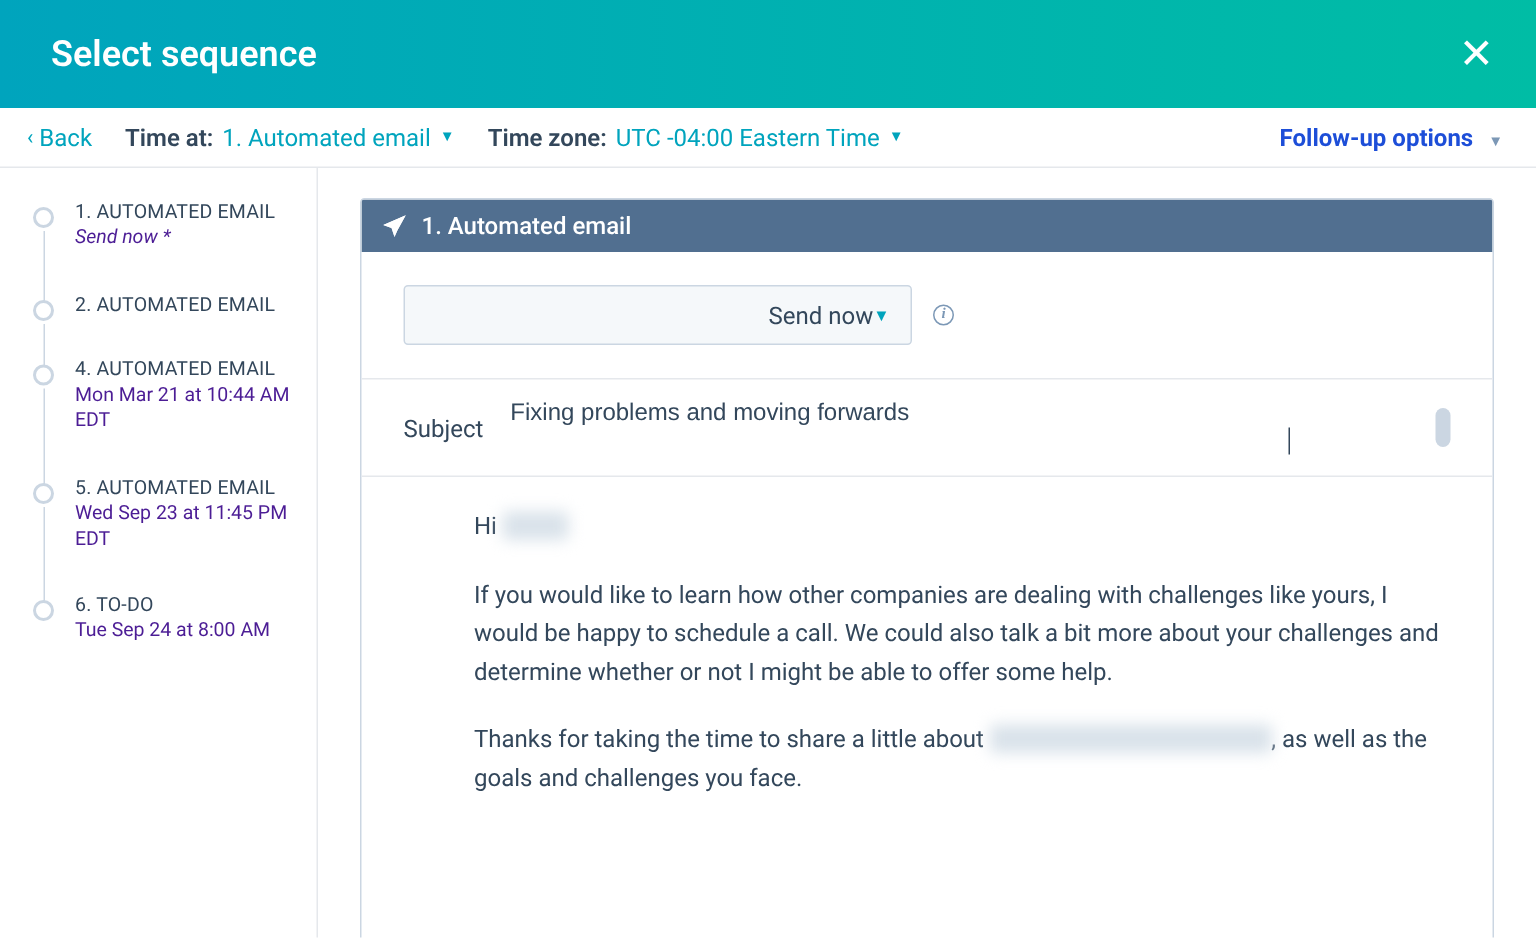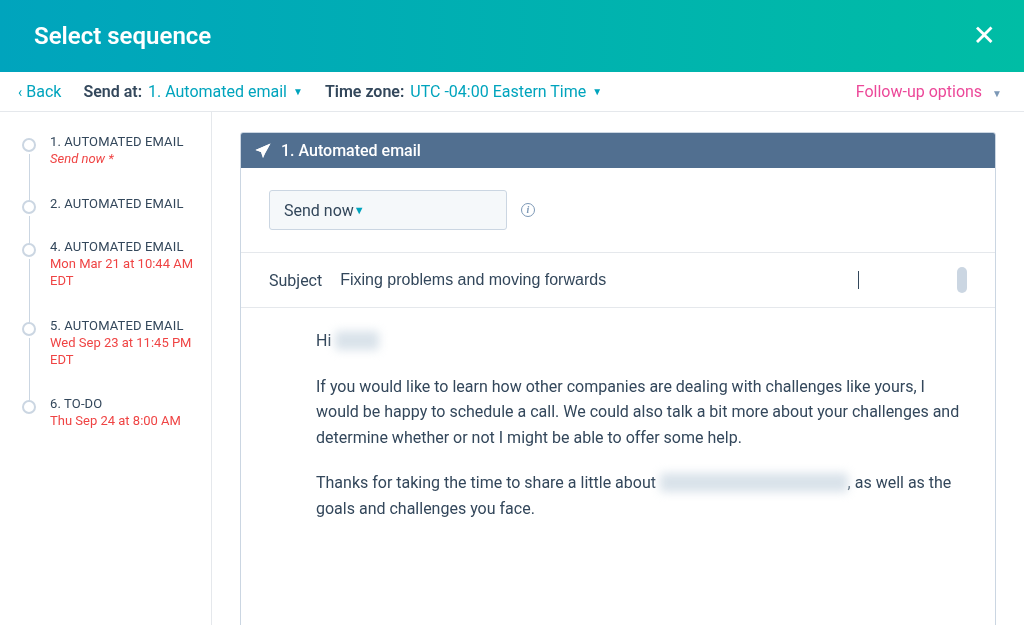--- a/index.html
+++ b/index.html
@@ -13,49 +13,49 @@
   
   .sub-header { display:flex; align-items:center; justify-content:space-between; padding: 0 22px 0 18px; height: 40px; border-bottom: 1px solid #e5e8ec; font-size: 16px; }
   .sub-left { display:flex; align-items:center; gap: 22px; }
   .sub-left .group { display:flex; align-items:center; gap: 6px; }
   .back-link { color:#00a4bd; display:flex; align-items:center; gap:4px; cursor:pointer; }
   .back-caret { font-size: 14px; }
   .label-bold { font-weight:600; color:#33475b; }
   .teal-dd { color:#00a4bd; display:flex; align-items:center; gap:6px; cursor:pointer; }
   .teal-dd .caret { font-size: 10px; }
   .followup .caret { color:#7c98b6; font-size:10px; margin-left:6px;}
-  .followup .lbl { font-weight:400; color:#ec4899; }
+  .followup .lbl { font-weight:700; color:#1d4ed8; }
 
   
   .body-area { display:flex; height: calc(100% - 108px); }
   .timeline-col { width: 212px; border-right: 1px solid #e5e8ec; padding: 22px 12px 0 22px; overflow-y:auto; }
   .timeline-col::-webkit-scrollbar { width: 8px; }
   .timeline-col::-webkit-scrollbar-track { background:#f7f9fb; }
   .timeline-col::-webkit-scrollbar-thumb { background:#cbd6e2; border-radius:4px; }
 
   .step { position:relative; padding-left: 28px; margin-bottom: 28px; }
   .step .dot { position:absolute; left:0; top:4px; width:14px; height:14px; border:2px solid #cbd6e2; border-radius:50%; background:#fff; z-index:2;}
   .step .line { position:absolute; left:6.5px; top:20px; width:1px; height: calc(100% + 14px); background:#cbd6e2; z-index:1;}
   .step:last-child .line { display:none; }
   .step .title { font-size: 13px; color:#33475b; font-weight:400; letter-spacing:0.01em;}
-  .step .meta  { font-size: 13px; color:#ef4444; margin-top:2px; line-height:1.3;}
+  .step .meta  { font-size: 13px; color:#4c1d95; margin-top:2px; line-height:1.3;}
   .step .meta.italic { font-style: italic; }
 
   
   .main-col { flex:1; padding: 20px 28px 0 28px; overflow:hidden;}
   .card { border:1px solid #cbd6e2; border-radius:3px; background:#fff; height:100%; display:flex; flex-direction:column; overflow:hidden;}
   .card-header { background:#516f90; color:#fff; padding: 8px 14px; font-size:16px; font-weight:500; display:flex; align-items:center; gap:10px;}
   .card-header .plane-icon { display:inline-block; width:16px; height:16px; }
   .card-header .plane-icon svg { width:16px; height:16px; fill:#fff; display:block;}
 
   .card-body { padding: 22px 28px 0 28px; overflow-y:auto; }
   .card-body::-webkit-scrollbar { width:10px;}
   .card-body::-webkit-scrollbar-thumb { background:#cbd6e2; border-radius:5px;}
   .sendrow { display:flex; align-items:center; gap:14px; }
-  .send-dd { width: 238px; height: 40px; border:1px solid #cbd6e2; border-radius:3px; background:#f5f8fa; display:flex; align-items:center; justify-content:flex-start; padding:0 14px; font-size:16px; color:#33475b; cursor:pointer;}
+  .send-dd { width: 339px; height: 40px; border:1px solid #cbd6e2; border-radius:3px; background:#f5f8fa; display:flex; align-items:center; justify-content:flex-end; padding:0 14px; font-size:16px; color:#33475b; cursor:pointer;}
   .send-dd .caret { color:#00a4bd; font-size:11px;}
   .info-icon { width:14px; height:14px; border:1.5px solid #7c98b6; border-radius:50%; position:relative; }
   .info-icon::after { content:"i"; position:absolute; top:50%; left:50%; transform:translate(-50%,-52%); font-size:10px; color:#7c98b6; font-family: Georgia, serif; font-style:italic; font-weight:bold;}
 
   .divider { height:1px; background:#e5e8ec; margin: 22px -28px 0 -28px;}
   .subject-row { display:flex; align-items:center; justify-content:space-between; padding: 14px 0; }
   .subject-left { display:flex; align-items:center; gap:18px; }
   .subject-label { color:#33475b; font-size:16px;}
   .subject-input { border:none; outline:none; font-size:16px; color:#33475b; width:520px; }
   .cursor-bar { display:inline-block; width:1px; height:18px; background:#33475b; vertical-align:middle; margin-left:-2px;}
@@ -73,21 +73,21 @@
   <span class="close-x">✕</span>
 </div>
 
 <div class="sub-header">
   <div class="sub-left">
     <span class="back-link">
       <span class="back-caret">‹</span>
       <span>Back</span>
     </span>
     <span class="group">
-      <span class="label-bold">Send at:</span>
+      <span class="label-bold">Time at:</span>
       <span class="teal-dd">
         <span>1. Automated email</span>
         <span class="caret">▼</span>
       </span>
     </span>
     <span class="group">
       <span class="label-bold">Time zone:</span>
       <span class="teal-dd">
         <span>UTC -04:00 Eastern Time</span>
         <span class="caret">▼</span>
@@ -122,21 +122,21 @@
       </div>
       <div class="step">
         <span class="dot"></span>
         <span class="line"></span>
         <div class="title">5. AUTOMATED EMAIL</div>
         <div class="meta">Wed Sep 23 at 11:45 PM EDT</div>
       </div>
       <div class="step">
         <span class="dot"></span>
         <div class="title">6. TO-DO</div>
-        <div class="meta">Thu Sep 24 at 8:00 AM</div>
+        <div class="meta">Tue Sep 24 at 8:00 AM</div>
       </div>
     </div>
 
   <div class="main-col">
     <div class="card">
       <div class="card-header">
         <span class="plane-icon">
           <svg viewBox="0 0 16 16">
               <path d="M15.5 0.5 L0.5 7 L6 9 L8 15 L10 10.5 L15.5 0.5 Z M6 9 L15.5 0.5" stroke="#fff" stroke-width="0" fill="#fff"></path>
               <path d="M15.5 0.5 L0.5 7 L6 9 L15.5 0.5 Z" fill="#fff"></path>
@@ -150,21 +150,21 @@
           <div class="send-dd">
             <span>Send now</span>
             <span class="caret">▼</span>
           </div>
           <span class="info-icon"></span>
         </div>
         <div class="divider"></div>
         <div class="subject-row">
           <div class="subject-left">
             <span class="subject-label">Subject</span>
-            <span style="display:flex;align-items:flex-end;">
+            <span style="display:flex;align-items:flex-end;flex-direction:column;">
               <input class="subject-input" value="Fixing problems and moving forwards" style="">
               <span class="cursor-bar"></span>
             </span>
           </div>
           <div class="subject-scroll"></div>
         </div>
         <div class="divider2"></div>
         <div class="email-body">
           <p>
             <span>Hi </span><span class="blur">name</span>

